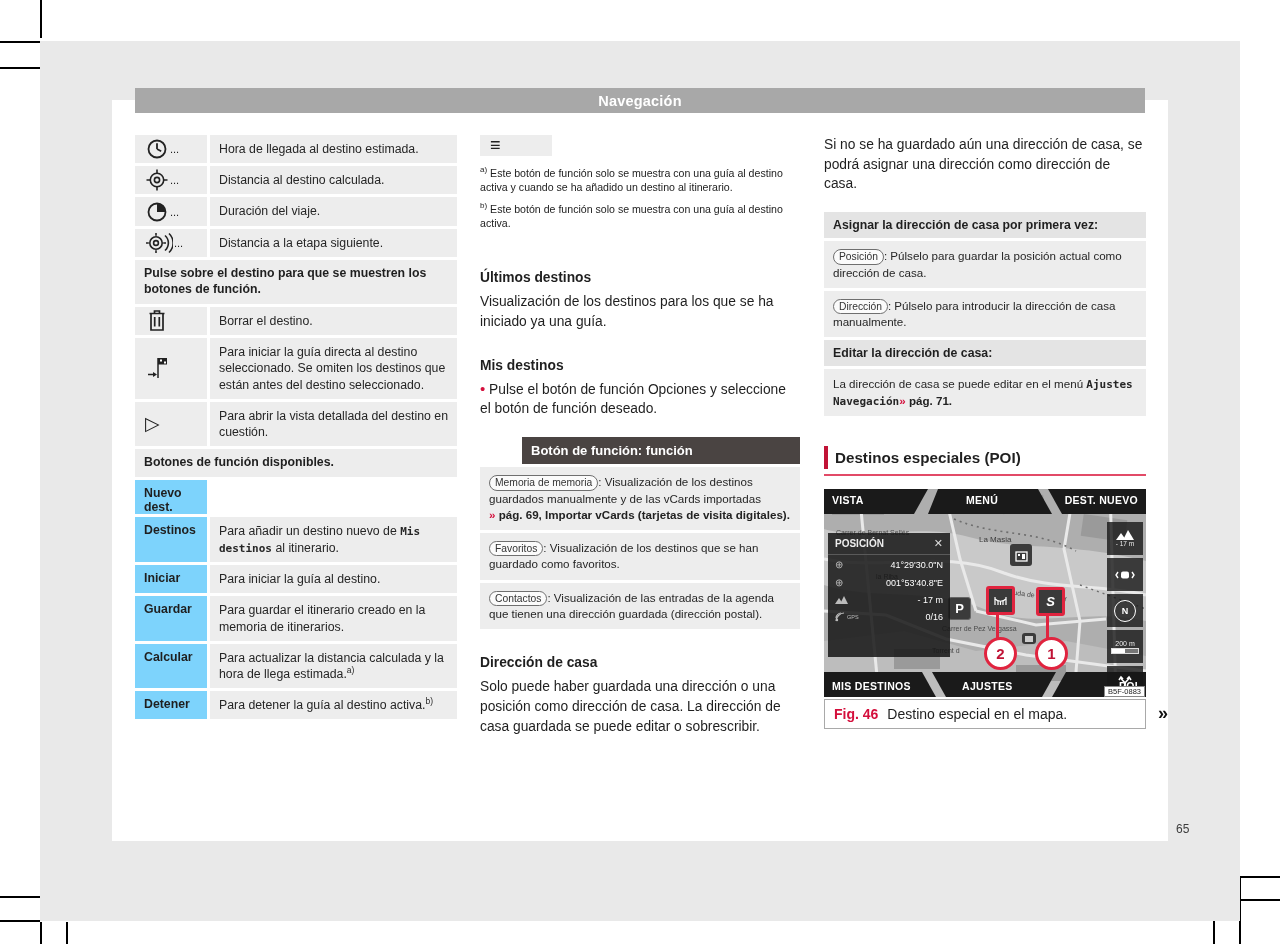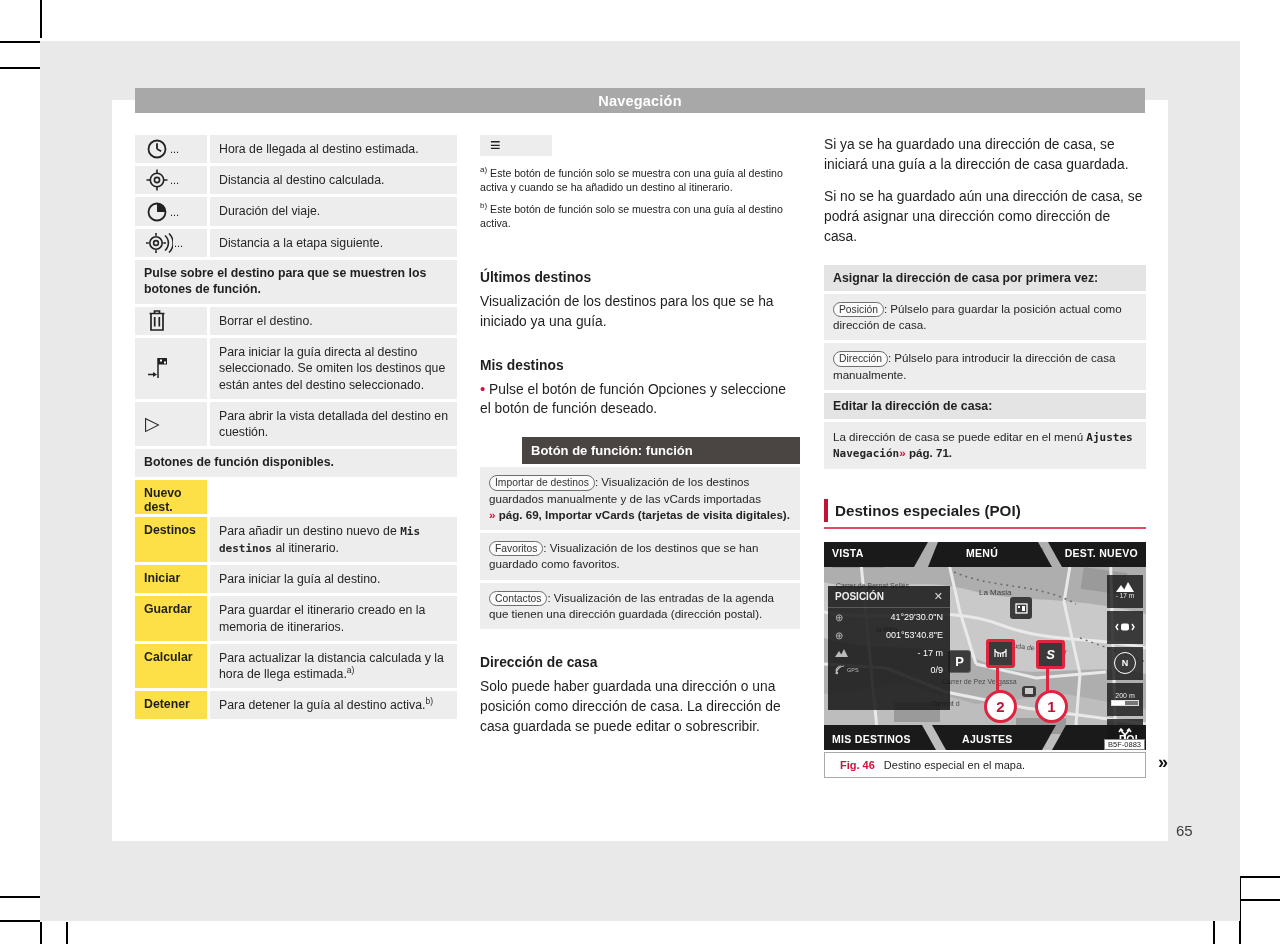--- a/index.html
+++ b/index.html
@@ -3,28 +3,28 @@
 <meta charset="utf-8">
 <style>
   html,body{margin:0;padding:0;}
   body{width:1280px;height:944px;background:#fff;position:relative;overflow:hidden;
        font-family:"Liberation Sans", sans-serif;color:#1f1f1f;}
   .crop{position:absolute;background:#000;}
   .page{position:absolute;left:40px;top:41px;width:1200px;height:880px;background:#e9e9e9;}
   .panel{position:absolute;left:112px;top:100px;width:1056px;height:741px;background:#fff;}
   .header-bar{position:absolute;left:135px;top:88px;width:1010px;height:25px;background:#a8a8a8;
       color:#fff;font-weight:bold;font-size:14.5px;display:flex;align-items:center;justify-content:center;letter-spacing:.2px;}
-  .pagenum{position:absolute;left:1176px;top:822px;font-size:15px;color:#3c3c3c;}
+  .pagenum{position:absolute;left:1176px;top:822px;font-size:12px;color:#3c3c3c;}
   .col{position:absolute;top:135px;width:322px;}
   .col1{left:135px;} .col2{left:480px;width:320px;} .col3{left:824px;}
   
   .trow{display:flex;gap:3px;margin-bottom:3px;}
   .ticon{width:72px;min-width:72px;background:#ededed;display:flex;align-items:center;padding-left:10px;box-sizing:border-box;color:#222;}
   .ticon .ell{font-size:11px;margin-left:1px;color:#222;}
-  .tlabel{width:72px;min-width:72px;background:#fde047;padding:6px 0 0 9px;box-sizing:border-box;font-weight:bold;font-size:12.3px;}
+  .tlabel{width:72px;min-width:72px;background:#7dd3fc;padding:6px 0 0 9px;box-sizing:border-box;font-weight:bold;font-size:12.3px;}
   .tcell{flex:1;background:#ededed;padding:6px 9px;font-size:12.3px;line-height:1.32;color:#262626;}
   .tnote{background:#ededed;padding:6px 9px;font-weight:bold;font-size:12.3px;line-height:1.3;margin-bottom:3px;}
   .gicon{display:inline-flex;}
   sup.fn{font-size:8.5px;vertical-align:super;line-height:0;}
   .mono{font-family:"DejaVu Sans Mono",monospace;font-weight:bold;font-size:11px;}
   
   .h{font-weight:bold;font-size:13.8px;margin:22px 0 7px 0;}
   .para{font-size:13.8px;line-height:1.43;margin:0 0 13px 0;}
   .fnote{font-size:10.6px;line-height:1.35;color:#222;margin:0 0 7px 0;}
   .fnote sup{font-size:8px;}
@@ -61,21 +61,21 @@
   .scalebar{width:26px;height:4px;margin-top:1px;border:1px solid #ddd;background:linear-gradient(90deg,#fff 0 50%,#777 50% 100%);}
   .street{position:absolute;font-size:7px;color:#4a4a4a;white-space:nowrap;z-index:2;}
   .bicon{position:absolute;background:#3b3b3b;border-radius:3px;z-index:3;display:flex;align-items:center;justify-content:center;}
   .psq{width:21px;height:21px;color:#fff;font-weight:bold;font-size:13px;border:1px solid #666;}
   .poisq{position:absolute;width:23px;height:23px;background:#3a3a3a;border:3px solid #e0243f;border-radius:3px;z-index:6;display:flex;align-items:center;justify-content:center;}
   .poiline-v{position:absolute;width:3px;background:#e0243f;z-index:5;}
   .poicir{position:absolute;width:27px;height:27px;border-radius:50%;background:#fff;border:3px solid #e0243f;z-index:6;
           display:flex;align-items:center;justify-content:center;font-weight:bold;font-size:15px;color:#c01335;}
   .seats{color:#fff;font-weight:bold;font-size:13px;font-style:italic;line-height:1;}
   .imgcode{position:absolute;right:1px;bottom:0;background:#fff;border:1px solid #888;font-size:7.5px;padding:0 3px;color:#222;z-index:7;}
-  .figcap{border:1px solid #a9a9a9;background:#fff;padding:6px 15px;font-size:11px;display:flex;gap:9px;margin-top:2px;align-items:baseline;}
+  .figcap{border:1px solid #a9a9a9;background:#fff;padding:6px 9px;font-size:14px;display:flex;gap:9px;margin-top:2px;align-items:baseline;}
   .figlabel{color:#d40f3c;font-weight:bold;}
   .contmark{position:absolute;right:-22px;bottom:5px;font-weight:bold;font-size:18px;color:#111;}
   svg.ic{display:block;}
 </style>
 </head>
 <body>
 
 <div class="crop" style="left:40px;top:0;width:2px;height:38px"></div>
 <div class="crop" style="left:0;top:41px;width:40px;height:2px"></div>
 <div class="crop" style="left:0;top:67px;width:40px;height:2px"></div>
@@ -231,36 +231,35 @@
   <p class="fnote"><sup>b)</sup> <span>Este botón de función solo se muestra con una guía al destino activa.</span></p>
 
   <div class="h" style="margin-top:40px;">Últimos destinos</div>
   <p class="para">Visualización de los destinos para los que se ha iniciado ya una guía.</p>
 
   <div class="h" style="margin-top:26px;">Mis destinos</div>
   <p class="para"><span class="bullet">•</span> <span>Pulse el botón de función Opciones y seleccione el botón de función deseado.</span></p>
 
   <div class="funchdr" style="margin-top:18px;margin-left:42px;">Botón de función: función</div>
   <div class="frow">
-    <span class="key">Importar de destinos</span><span>: Visualización de los destinos guardados manualmente y de las vCards importadas </span><br>
+    <span class="key">Memoria de memoria</span><span>: Visualización de los destinos guardados manualmente y de las vCards importadas </span><br>
     <span class="rarw">»</span><span class="bref"> pág. 69, Importar vCards (tarjetas de visita digitales).</span>
   </div>
   <div class="frow">
     <span class="key">Favoritos</span><span>: Visualización de los destinos que se han guardado como favoritos.</span>
   </div>
   <div class="frow">
     <span class="key">Contactos</span><span>: Visualización de las entradas de la agenda que tienen una dirección guardada (dirección postal).</span>
   </div>
 
   <div class="h" style="margin-top:26px;">Dirección de casa</div>
   <p class="para">Solo puede haber guardada una dirección o una posición como dirección de casa. La dirección de casa guardada se puede editar o sobrescribir.</p>
 </div>
 
 <div class="col col3">
-  <p class="para">Si ya se ha guardado una dirección de casa, se iniciará una guía a la dirección de casa guardada.</p>
   <p class="para" style="margin-bottom:18px;">Si no se ha guardado aún una dirección de casa, se podrá asignar una dirección como dirección de casa.</p>
 
   <div class="fhead">Asignar la dirección de casa por primera vez:</div>
   <div class="frow">
     <span class="key">Posición</span><span>: Púlselo para guardar la posición actual como dirección de casa.</span>
   </div>
   <div class="frow">
     <span class="key">Dirección</span><span>: Púlselo para introducir la dirección de casa manualmente.</span>
   </div>
   <div class="fhead">Editar la dirección de casa:</div>
@@ -337,21 +336,21 @@
         </div>
         <div class="pprow">
           <span class="ppic">
               <svg class="ic" width="11" height="10" viewBox="0 0 11 10" stroke="#bbb" fill="none" stroke-width="1.2">
                 <path d="M1,9 C1,5 5,1 9,1"></path>
                 <path d="M1,6 C1,3.5 3.5,1 6,1"></path>
                 <circle cx="2" cy="8" r="1.2" fill="#bbb" stroke="none"></circle>
               </svg>
               <span class="gpslab">GPS</span>
             </span>
-          <span class="ppval">0/9</span>
+          <span class="ppval">0/16</span>
         </div>
       </div>
 
       <div class="sidecol">
         <div class="sbtn">
           <span>
               <svg class="ic" width="18" height="10" viewBox="0 0 18 10" fill="#fff">
                 <polygon points="0,10 5,3 10,10"></polygon>
                 <polygon points="7,10 12,0 18,10"></polygon>
               </svg>

